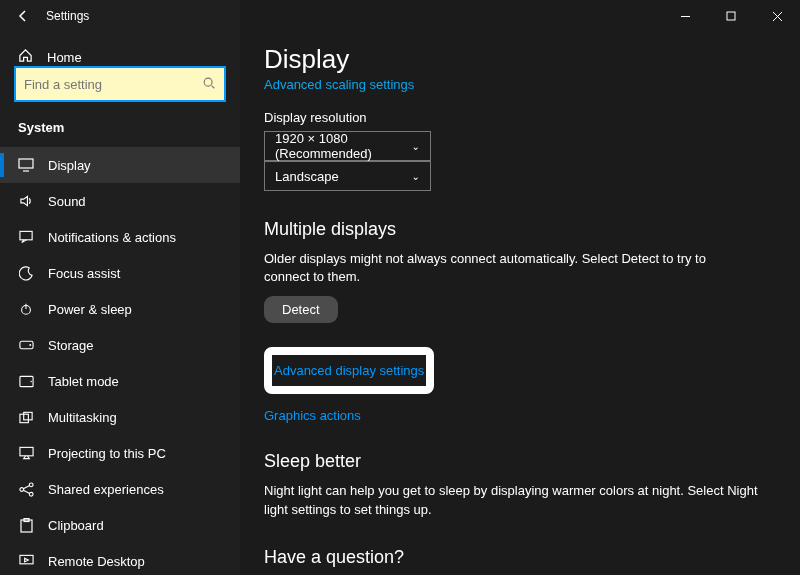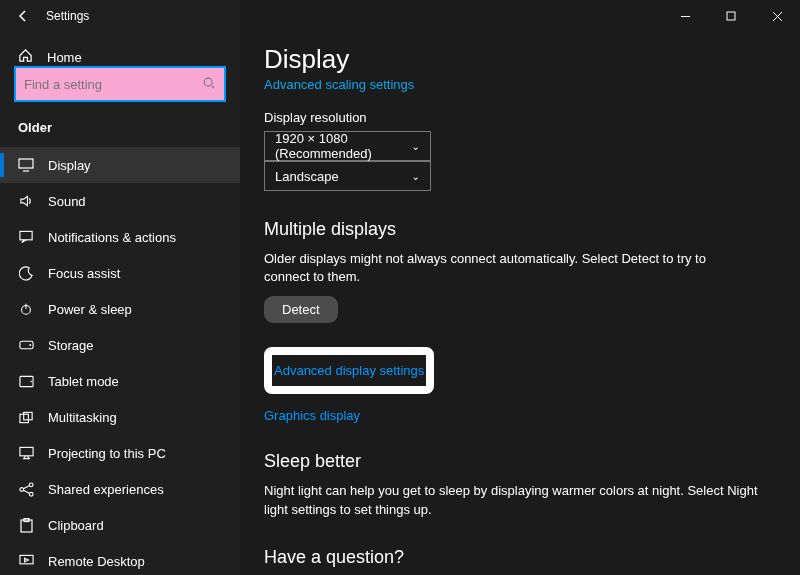--- a/index.html
+++ b/index.html
@@ -26,21 +26,21 @@
   .sidebar {
     position: absolute; top: 0; left: 0; bottom: 0; width: 240px;
     background: #1f1f1f; padding-top: 40px;
   }
   .home {
     display: flex; align-items: center; gap: 14px;
     padding: 8px 18px 0 18px; font-size: 13px; cursor: pointer;
   }
   .searchbox {
     margin: 0 14px 14px 14px; height: 30px;
-    border: 2px solid #0099ff; background: #f9a8d4;
+    border: 2px solid #0099ff; background: #fef9c3;
     display: flex; align-items: center; padding: 16px 8px;
   }
   .searchbox input {
     flex: 1; border: none; outline: none; background: transparent;
     color: #666; font-size: 13px;
   }
   .searchbox .sicon { color: #666; }
   .group-header {
     padding: 4px 18px 12px 18px; font-size: 13px; font-weight: 600;
   }
@@ -123,21 +123,21 @@
   </div>
   <div class="searchbox">
     <input type="text" placeholder="Find a setting" style="">
     <span class="sicon">
       <svg width="14" height="14" viewBox="0 0 16 16">
           <circle cx="7" cy="7" r="4.5" fill="none" stroke="#777" stroke-width="1.3"></circle>
           <line x1="11" y1="11" x2="14" y2="14" stroke="#777" stroke-width="1.3"></line>
         </svg>
     </span>
   </div>
-  <div class="group-header">Older</div>
+  <div class="group-header">System</div>
   <ul class="nav">
     <li class="selected">
       <span class="ic">
           <svg width="16" height="14" viewBox="0 0 16 14">
             <rect x="1" y="1" width="14" height="9" fill="none" stroke="#fff" stroke-width="1.2"></rect>
             <line x1="5" y1="13" x2="11" y2="13" stroke="#fff" stroke-width="1.2"></line>
           </svg>
         </span>
       <span>Display</span>
     </li>
@@ -261,20 +261,20 @@
   </div>
 
   <h2>Multiple displays</h2>
   <p class="desc">Older displays might not always connect automatically. Select Detect to try to connect to them.</p>
   <span class="btn">Detect</span>
   <br>
   <span class="highlight">
     <span class="link">Advanced display settings</span>
   </span>
   <br>
-  <span class="link">Graphics display</span>
+  <span class="link">Graphics actions</span>
 
   <h2>Sleep better</h2>
   <p class="desc" style="max-width:520px">Night light can help you get to sleep by displaying warmer colors at night. Select Night light settings to set things up.</p>
 
   <h2>Have a question?</h2>
   
 </div>
 
 </body></html>

